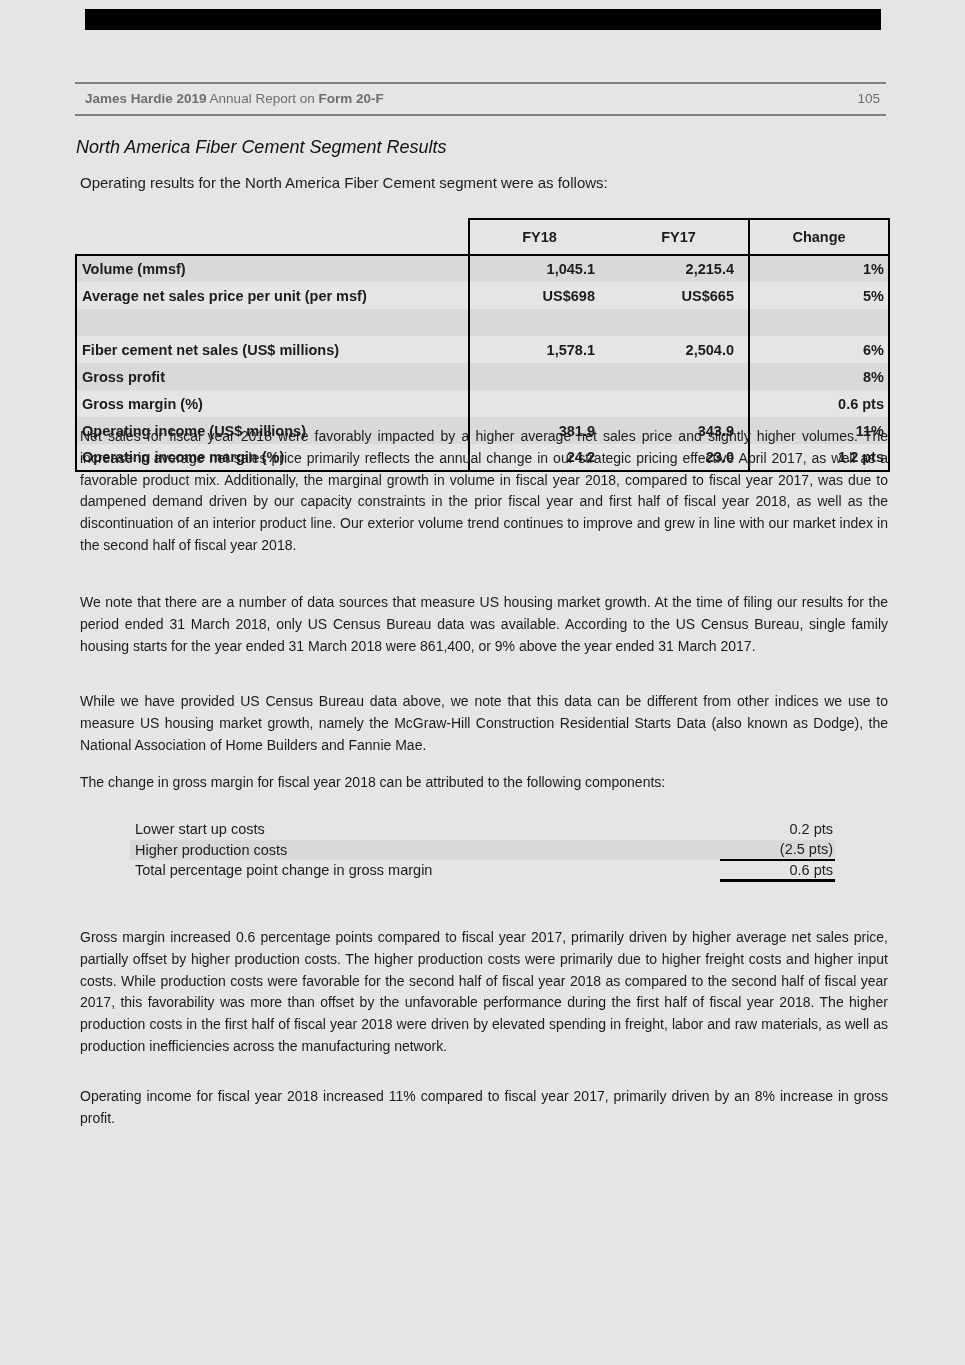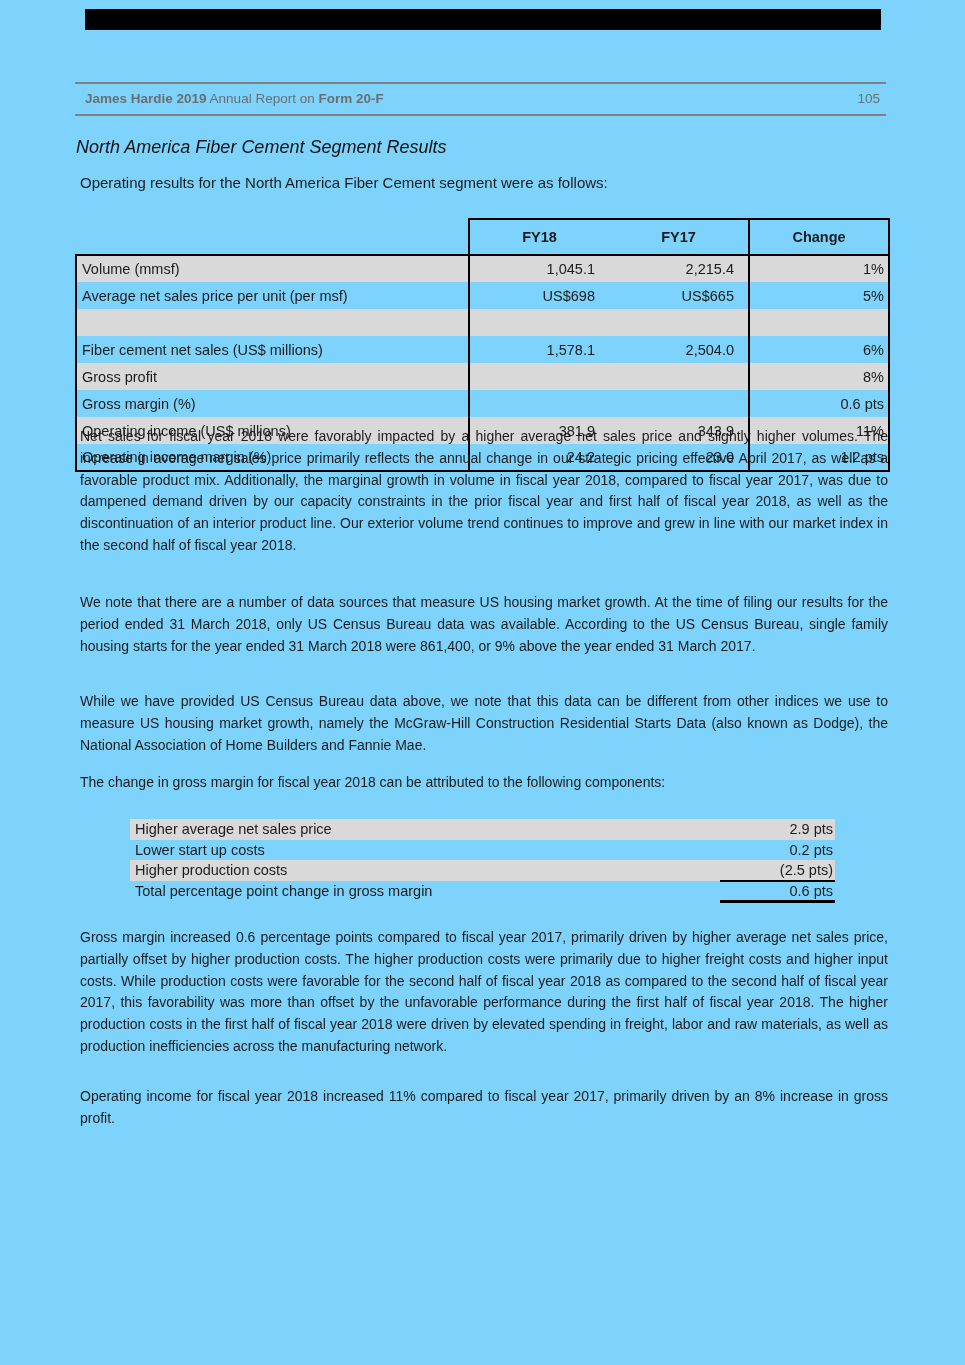--- a/index.html
+++ b/index.html
@@ -4,21 +4,21 @@
 <style>
   * { margin: 0; padding: 0; box-sizing: border-box; }
   html, body { background: #ffffff; }
   body {
     width: 965px; height: 1365px;
     font-family: "Liberation Sans", sans-serif;
     color: #1c1c1c;
     position: relative;
     overflow: hidden;
   }
-  .page { position: absolute; inset: 0; background: #7dd3fc; padding-left: 21px; }
+  .page { position: absolute; inset: 0; background: #e5e5e5; padding-left: 21px; }
 
   
   .top-bar { position: absolute; left: 85px; top: 9px; width: 796px; height: 21px; background: #000000; }
 
   
   .rule { position: absolute; left: 75px; width: 811px; height: 2px; background: #7f7f7f; }
   .rule-top { top: 82px; }
   .rule-bottom { top: 114px; }
   .running-header {
     position: absolute; left: 85px; top: 91px; width: 795px;
@@ -41,21 +41,21 @@
   .results-table {
     position: absolute; left: 75px; top: 218px; width: 813px;
     border-collapse: collapse; table-layout: fixed;
     font-size: 14.5px; color: #1c1c1c;
   }
   .results-table col.c-label  { width: 393px; }
   .results-table col.c-fy     { width: 140px; }
   .results-table col.c-change { width: 140px; }
   .results-table th, .results-table td {
     height: 27px; padding: 0; vertical-align: middle;
-    font-weight: normal; overflow: hidden; white-space: nowrap;
+    font-weight: bold; overflow: hidden; white-space: nowrap;
   }
   .results-table thead th { height: 36px; font-weight: bold; text-align: center; border-bottom: 2px solid #000; }
   .results-table thead th.h-label { border-bottom: 2px solid #000; }
   .results-table thead th.h-fy18  { border-top: 2px solid #000; border-left: 2px solid #000; }
   .results-table thead th.h-fy17  { border-top: 2px solid #000; }
   .results-table thead th.h-change{ border-top: 2px solid #000; border-left: 2px solid #000; border-right: 2px solid #000; }
   .results-table td.label  { text-align: left; padding-left: 5px; border-left: 2px solid #000; }
   .results-table td.fy18   { text-align: right; padding-right: 14px; border-left: 2px solid #000; }
   .results-table td.fy17   { text-align: right; padding-right: 14px; }
   .results-table td.change { text-align: right; padding-right: 4px; border-left: 2px solid #000; border-right: 2px solid #000; }
@@ -181,24 +181,20 @@
   <div class="para p2">We note that there are a number of data sources that measure US housing market growth. At the time of filing our results for the period ended 31 March 2018, only US Census Bureau data was available. According to the US Census Bureau, single family housing starts for the year ended 31 March 2018 were 861,400, or 9% above the year ended 31 March 2017.</div>
   <div class="para p3">While we have provided US Census Bureau data above, we note that this data can be different from other indices we use to measure US housing market growth, namely the McGraw-Hill Construction Residential Starts Data (also known as Dodge), the National Association of Home Builders and Fannie Mae.</div>
   <div class="para p4 single">The change in gross margin for fiscal year 2018 can be attributed to the following components:</div>
 
   <table class="margin-table">
     <colgroup>
         <col class="m-label">
         <col class="m-value">
       </colgroup>
     <tbody>
-      <tr class="shaded">
-        <td class="m-label">Higher average net sales price</td>
-        <td class="m-value">2.9 pts</td>
-      </tr>
       <tr>
         <td class="m-label">Lower start up costs</td>
         <td class="m-value">0.2 pts</td>
       </tr>
       <tr class="shaded subtotal">
         <td class="m-label">Higher production costs</td>
         <td class="m-value">(2.5 pts)</td>
       </tr>
       <tr class="total">
         <td class="m-label">Total percentage point change in gross margin</td>

